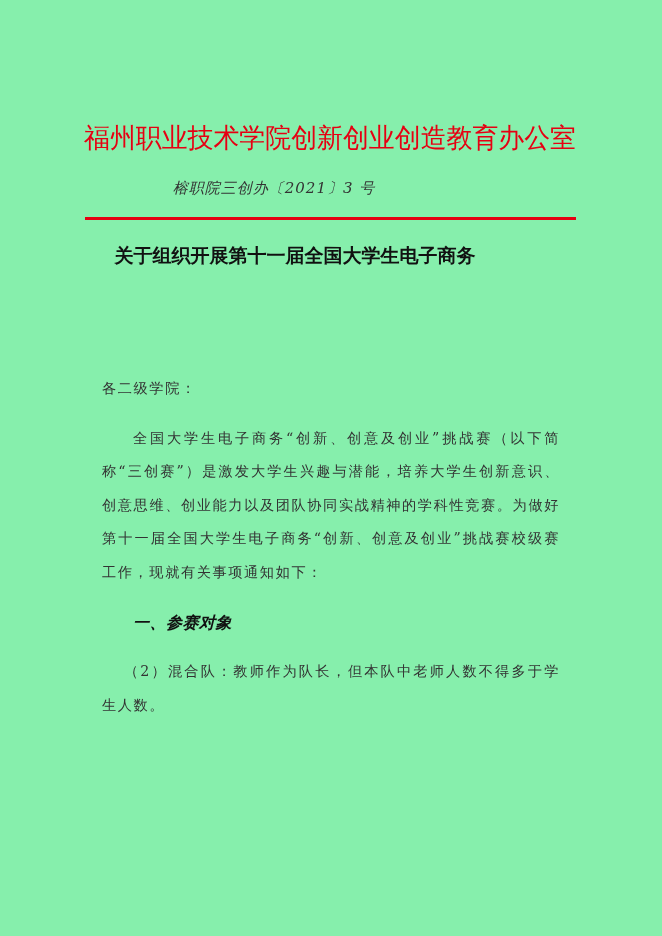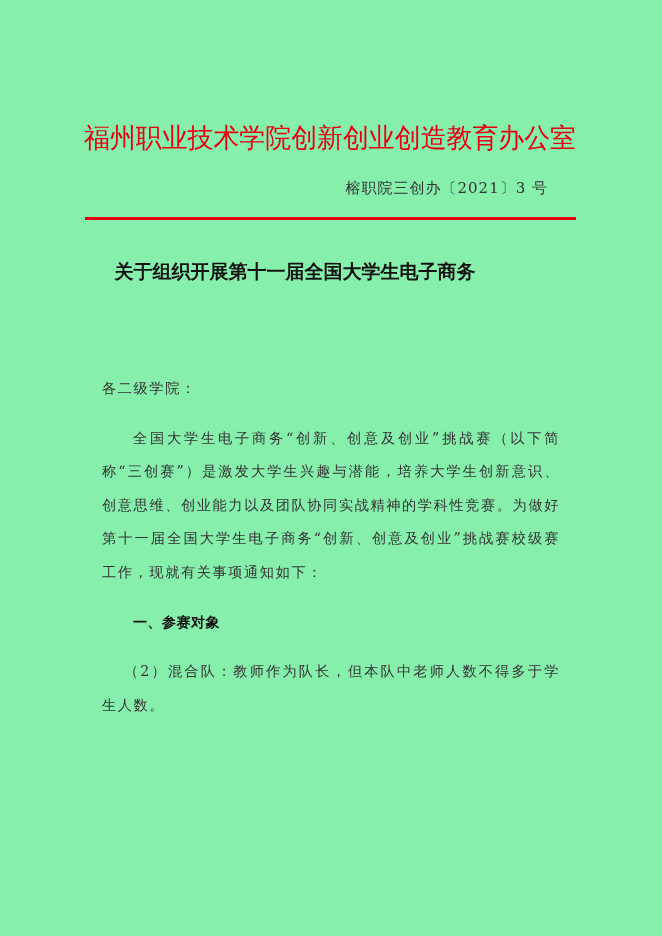--- a/index.html
+++ b/index.html
@@ -33,38 +33,39 @@
       color: #e60012;
       white-space: nowrap;
       letter-spacing: 0px;
       transform-origin: left center;
     }
     .doc-number {
       position: absolute;
       left: 0;
       top: 177px;
       width: 548px;
-      text-align: right;
+      text-align: center;
       font-size: 15px;
       line-height: 22px;
       color: #333333;
       letter-spacing: 1px;
+      font-style: italic;
     }
     .red-rule {
       position: absolute;
       left: 85px;
       top: 217px;
       width: 491px;
       height: 3px;
       background: #e60012;
     }
     .notice-title {
       position: absolute;
       left: 0;
-      top: 256px;
+      top: 240px;
       width: 590px;
       text-align: center;
       font-family: "DejaVu Sans", "Liberation Sans", sans-serif;
       font-weight: bold;
       font-size: 19px;
       line-height: 31px;
       color: #111111;
     }
     .notice-title div { white-space: nowrap; }
     .body-text {
@@ -80,21 +81,22 @@
     }
     .body-text p {
       margin: 16px;
     }
     .indent { text-indent: 31px; }
     .section-heading {
       font-family: "DejaVu Sans", "Liberation Sans", sans-serif;
       font-weight: bold;
       color: #111111;
       letter-spacing: 0.5px;
-      font-size: 14px;
+      font-size: 16px;
+      font-style: italic;
     }
   </style>
 </head>
 <body>
 
 <div class="page">
 
   <div class="org-title" style="display: inline-block; width: auto; transform: scaleX(0.959064);">福州职业技术学院创新创业创造教育办公室</div>
 
   <div class="doc-number">榕职院三创办〔2021〕3 号</div>

